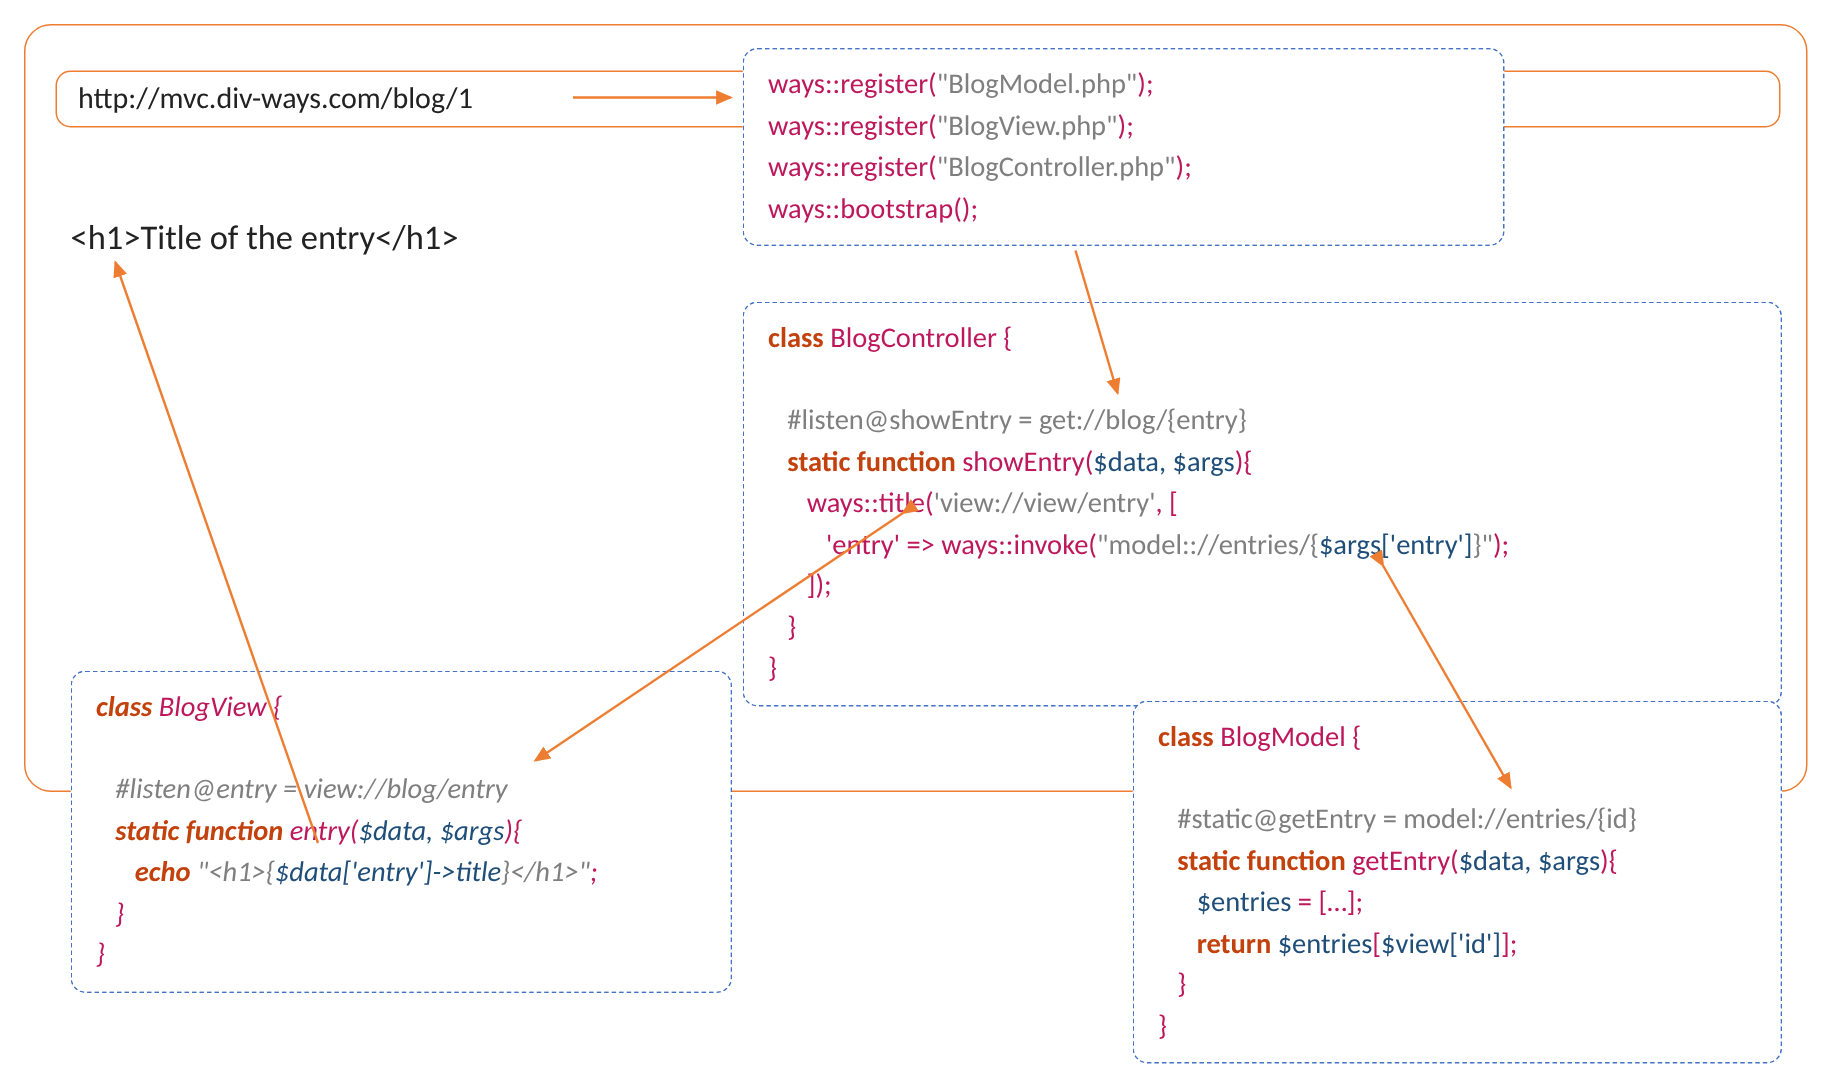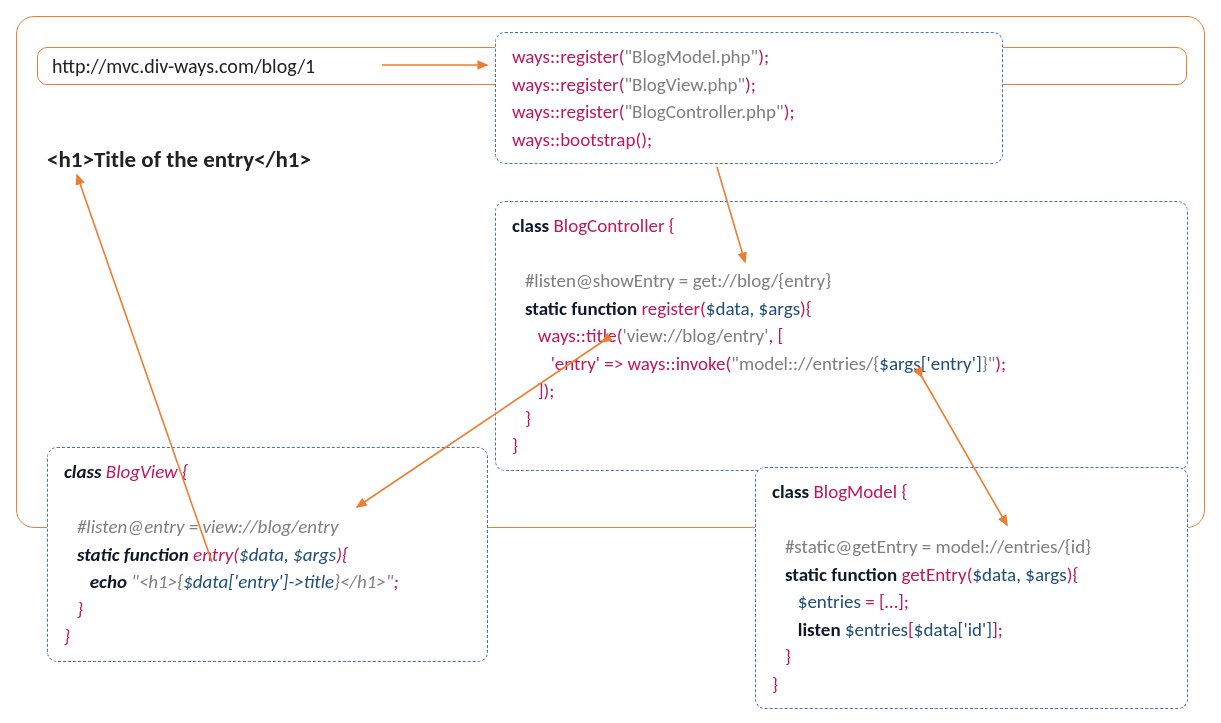--- a/index.html
+++ b/index.html
@@ -40,31 +40,31 @@
   }
   .dashed-box {
     position: absolute;
     border: 1.3px dashed #4472C4;
     border-radius: 10px;
     background: #fff;
     padding: 10px 16px 10px 16px;
   }
   .heading {
     position: absolute;
-    font-weight: bold;
+    font-weight: normal;
     font-size: 23px;
     color: #222;
   }
   .code {
     font-size: 19px;
     line-height: 1.45;
     white-space: pre;
     font-family: Calibri, "Segoe UI", Arial, sans-serif;
   }
-  .kw { font-weight: bold; color: #0f172a; }
+  .kw { font-weight: bold; color: #c2410c; }
   .str { color: #7F7F7F; }
   .var { color: #1F4E79; margin-top: 12px; }
   .plain { color: #be185d; }
   svg.arrows {
     position: absolute;
     left: 0; top: 0;
     width: 1189px;
     height: 691px;
     pointer-events: none;
   }
@@ -88,22 +88,22 @@
     <div class="code"><span class="plain">ways::register(</span><span class="str">"BlogModel.php"</span><span class="plain">);</span>
 <span class="plain">ways::register(</span><span class="str">"BlogView.php"</span><span class="plain">);</span>
 <span class="plain">ways::register(</span><span class="str">"BlogController.php"</span><span class="plain">);</span>
 <span class="plain">ways::bootstrap();</span></div>
   </div>
 
   <div id="ctrl-box" class="dashed-box">
     <div class="code"><span class="kw">class</span><span class="plain"> BlogController {</span>
 
 <span class="str">   #listen@showEntry = get://blog/{entry}</span>
-<span class="kw">   static function</span><span class="plain"> register(</span><span class="var">$data, $args</span><span class="plain">){</span>
-<span class="plain">      ways::title(</span><span class="str">'view://blog/entry'</span><span class="plain">, [</span>
+<span class="kw">   static function</span><span class="plain"> showEntry(</span><span class="var">$data, $args</span><span class="plain">){</span>
+<span class="plain">      ways::title(</span><span class="str">'view://view/entry'</span><span class="plain">, [</span>
 <span class="plain">         'entry' =&gt; ways::invoke(</span><span class="str">"model:://entries/{</span><span class="var">$args['entry']</span><span class="str">}"</span><span class="plain">);</span>
 <span class="plain">      ]);</span>
 <span class="plain">   }</span>
 <span class="plain">}</span></div>
   </div>
 
   <div id="view-box" class="dashed-box">
     <div class="code"><span class="kw">class</span><span class="plain"> BlogView {</span>
 
 <span class="str">   #listen@entry = view://blog/entry</span>
@@ -112,21 +112,21 @@
 <span class="plain">   }</span>
 <span class="plain">}</span></div>
   </div>
 
   <div id="model-box" class="dashed-box">
     <div class="code"><span class="kw">class</span><span class="plain"> BlogModel {</span>
 
 <span class="str">   #static@getEntry = model://entries/{id}</span>
 <span class="kw">   static function</span><span class="plain"> getEntry(</span><span class="var">$data, $args</span><span class="plain">){</span>
 <span class="var">      $entries</span><span class="plain"> = […];</span>
-<span class="kw">      listen </span><span class="var">$entries</span><span class="plain">[</span><span class="var">$data['id']</span><span class="plain">];</span>
+<span class="kw">      return </span><span class="var">$entries</span><span class="plain">[</span><span class="var">$view['id']</span><span class="plain">];</span>
 <span class="plain">   }</span>
 <span class="plain">}</span></div>
   </div>
 
   <svg class="arrows">
     <defs>
       <marker id="arrowhead" markerWidth="8" markerHeight="8" refX="6" refY="3" orient="auto">
         <path d="M0,0 L7,3 L0,6 Z" fill="#ED7D31"></path>
       </marker>
     </defs>

